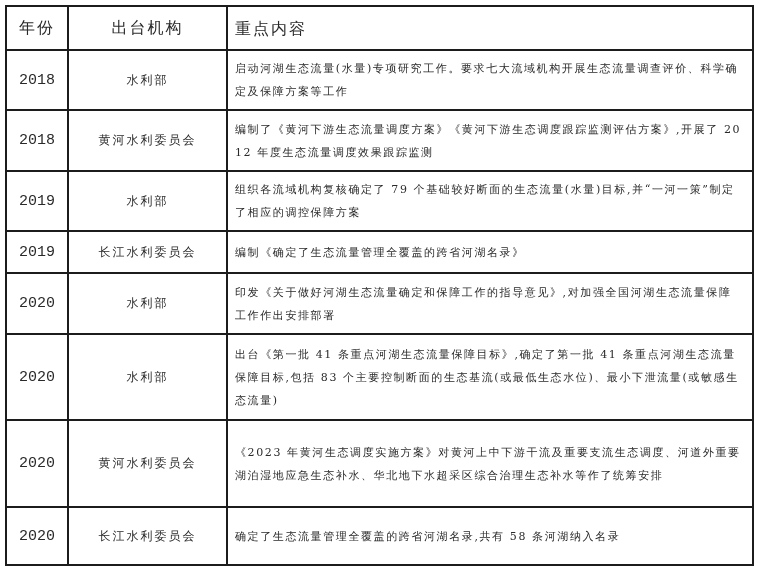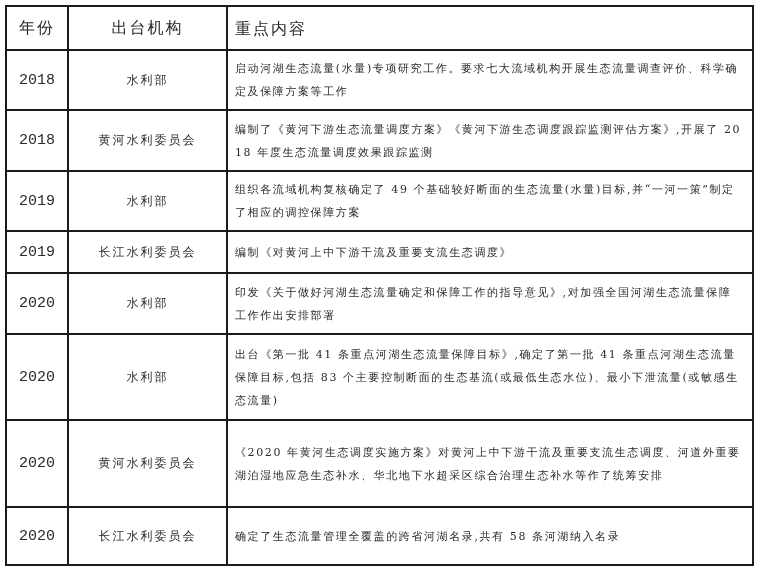--- a/index.html
+++ b/index.html
@@ -56,46 +56,46 @@
   </thead>
   <tbody id="tbody">
     <tr style="height:60px">
       <td class="c-year year-text">2018</td>
       <td class="c-org">水利部</td>
       <td class="c-content">启动河湖生态流量(水量)专项研究工作。要求七大流域机构开展生态流量调查评价、科学确定及保障方案等工作</td>
     </tr>
     <tr style="height:61px">
       <td class="c-year year-text">2018</td>
       <td class="c-org">黄河水利委员会</td>
-      <td class="c-content">编制了《黄河下游生态流量调度方案》《黄河下游生态调度跟踪监测评估方案》,开展了 2018 年度生态流量调度效果跟踪监测</td>
+      <td class="c-content">编制了《黄河下游生态流量调度方案》《黄河下游生态调度跟踪监测评估方案》,开展了 2012 年度生态流量调度效果跟踪监测</td>
     </tr>
     <tr style="height:60px">
       <td class="c-year year-text">2019</td>
       <td class="c-org">水利部</td>
-      <td class="c-content">组织各流域机构复核确定了 49 个基础较好断面的生态流量(水量)目标,并“一河一策”制定了相应的调控保障方案</td>
+      <td class="c-content">组织各流域机构复核确定了 79 个基础较好断面的生态流量(水量)目标,并“一河一策”制定了相应的调控保障方案</td>
     </tr>
     <tr style="height:42px">
       <td class="c-year year-text">2019</td>
       <td class="c-org">长江水利委员会</td>
-      <td class="c-content">编制《对黄河上中下游干流及重要支流生态调度》</td>
+      <td class="c-content">编制《确定了生态流量管理全覆盖的跨省河湖名录》</td>
     </tr>
     <tr style="height:61px">
       <td class="c-year year-text">2020</td>
       <td class="c-org">水利部</td>
       <td class="c-content">印发《关于做好河湖生态流量确定和保障工作的指导意见》,对加强全国河湖生态流量保障工作作出安排部署</td>
     </tr>
     <tr style="height:86px">
       <td class="c-year year-text">2020</td>
       <td class="c-org">水利部</td>
       <td class="c-content">出台《第一批 41 条重点河湖生态流量保障目标》,确定了第一批 41 条重点河湖生态流量保障目标,包括 83 个主要控制断面的生态基流(或最低生态水位)、最小下泄流量(或敏感生态流量)</td>
     </tr>
     <tr style="height:87px">
       <td class="c-year year-text">2020</td>
       <td class="c-org">黄河水利委员会</td>
-      <td class="c-content">《2020 年黄河生态调度实施方案》对黄河上中下游干流及重要支流生态调度、河道外重要湖泊湿地应急生态补水、华北地下水超采区综合治理生态补水等作了统筹安排</td>
+      <td class="c-content">《2023 年黄河生态调度实施方案》对黄河上中下游干流及重要支流生态调度、河道外重要湖泊湿地应急生态补水、华北地下水超采区综合治理生态补水等作了统筹安排</td>
     </tr>
     <tr style="height:58px">
       <td class="c-year year-text">2020</td>
       <td class="c-org">长江水利委员会</td>
       <td class="c-content">确定了生态流量管理全覆盖的跨省河湖名录,共有 58 条河湖纳入名录</td>
     </tr>
   </tbody>
 </table>
 
 </body></html>

